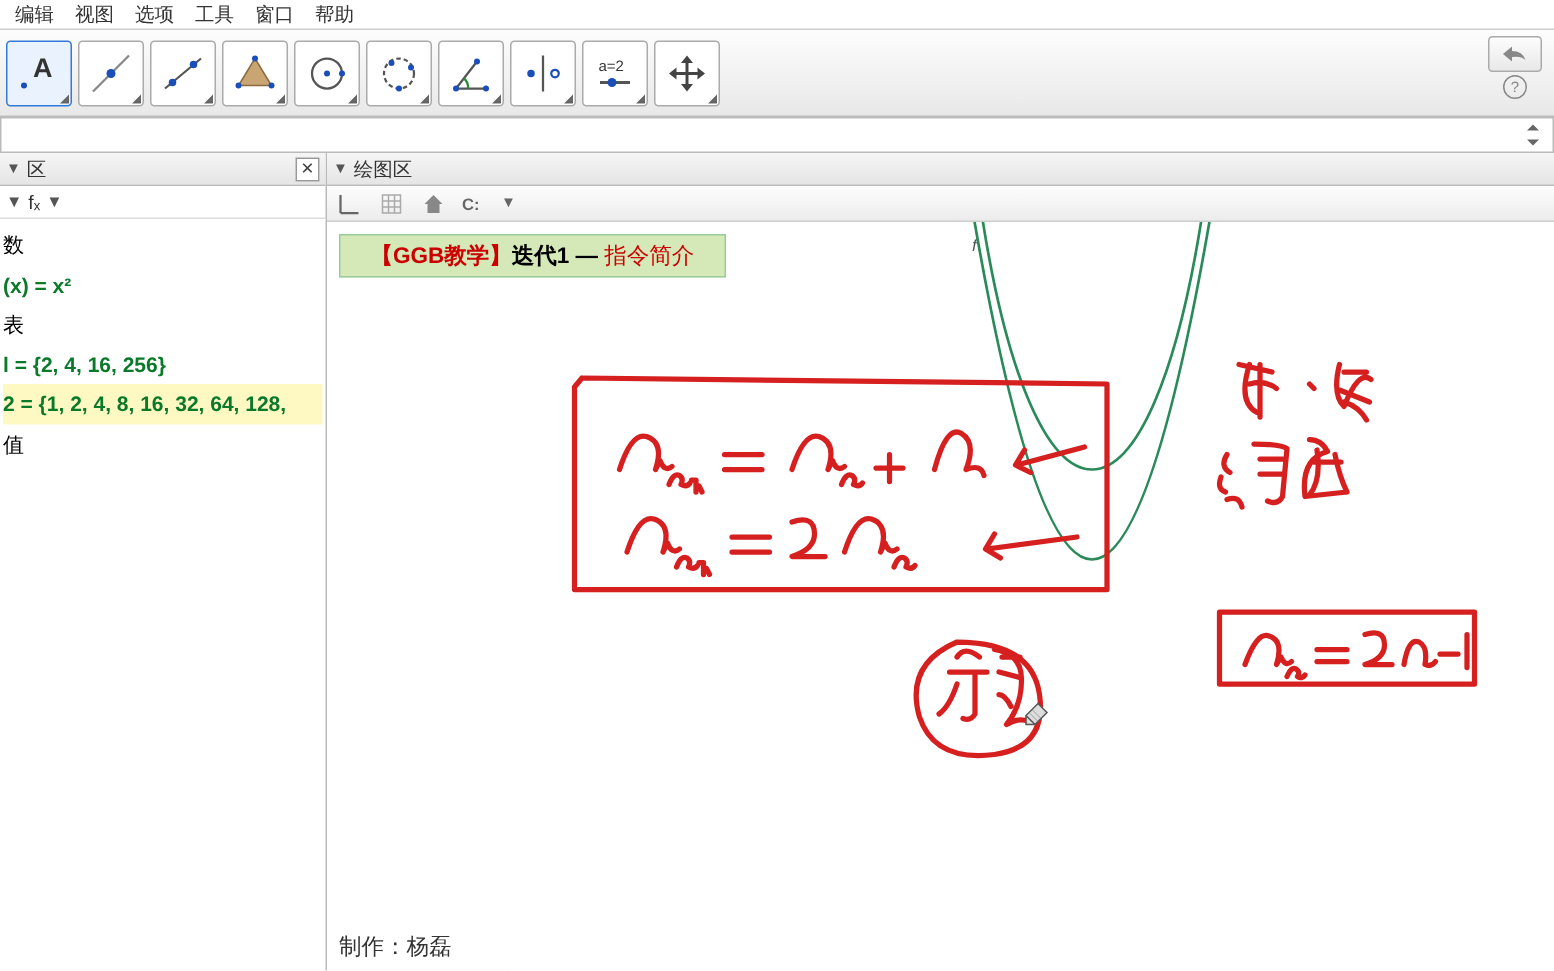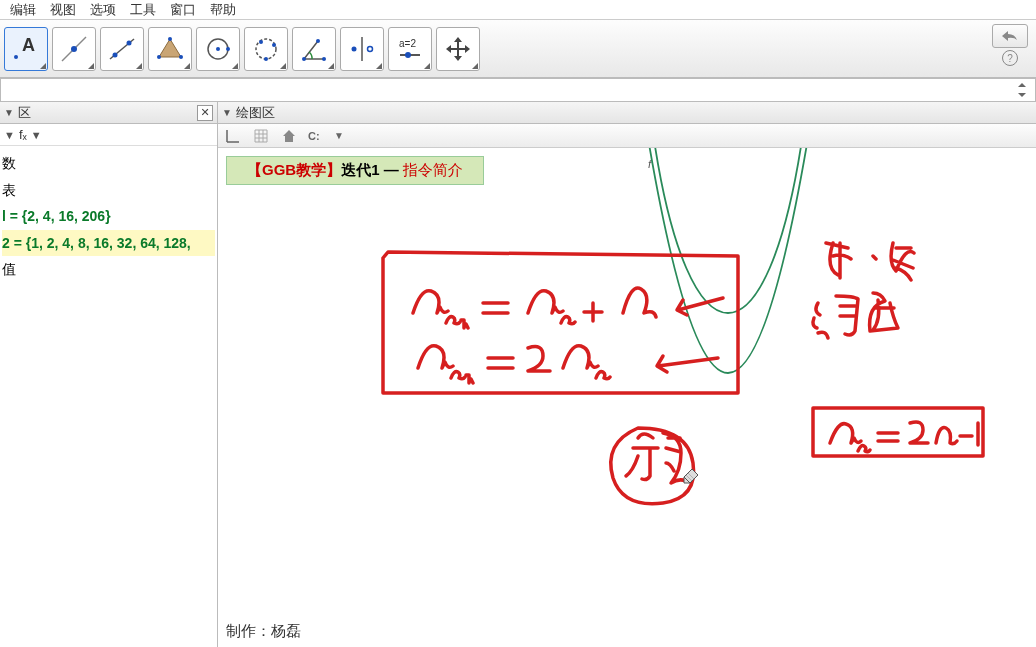--- a/index.html
+++ b/index.html
@@ -162,22 +162,23 @@
       <span>区</span>
       <div class="close-x">✕</div>
     </div>
     <div class="formula-bar">
       <div class="fx-drop">▼</div>
       <span class="fx-label">fₓ</span>
       <div class="fx-drop">▼</div>
     </div>
     <div class="algebra-content" id="alg-list">
         <div class="alg-row ">数</div>
+        <div class="alg-row alg-green">(x) = x²</div>
         <div class="alg-row ">表</div>
-        <div class="alg-row alg-green">l = {2, 4, 16, 206}</div>
+        <div class="alg-row alg-green">l = {2, 4, 16, 256}</div>
         <div class="alg-row alg-green alg-highlight">2 = {1, 2, 4, 8, 16, 32, 64, 128,</div>
         <div class="alg-row ">值</div>
       </div>
   </div>
 
   <div class="right-panel">
     <div class="panel-header">
       <span class="tri">▼</span>
       <span>绘图区</span>
     </div>

